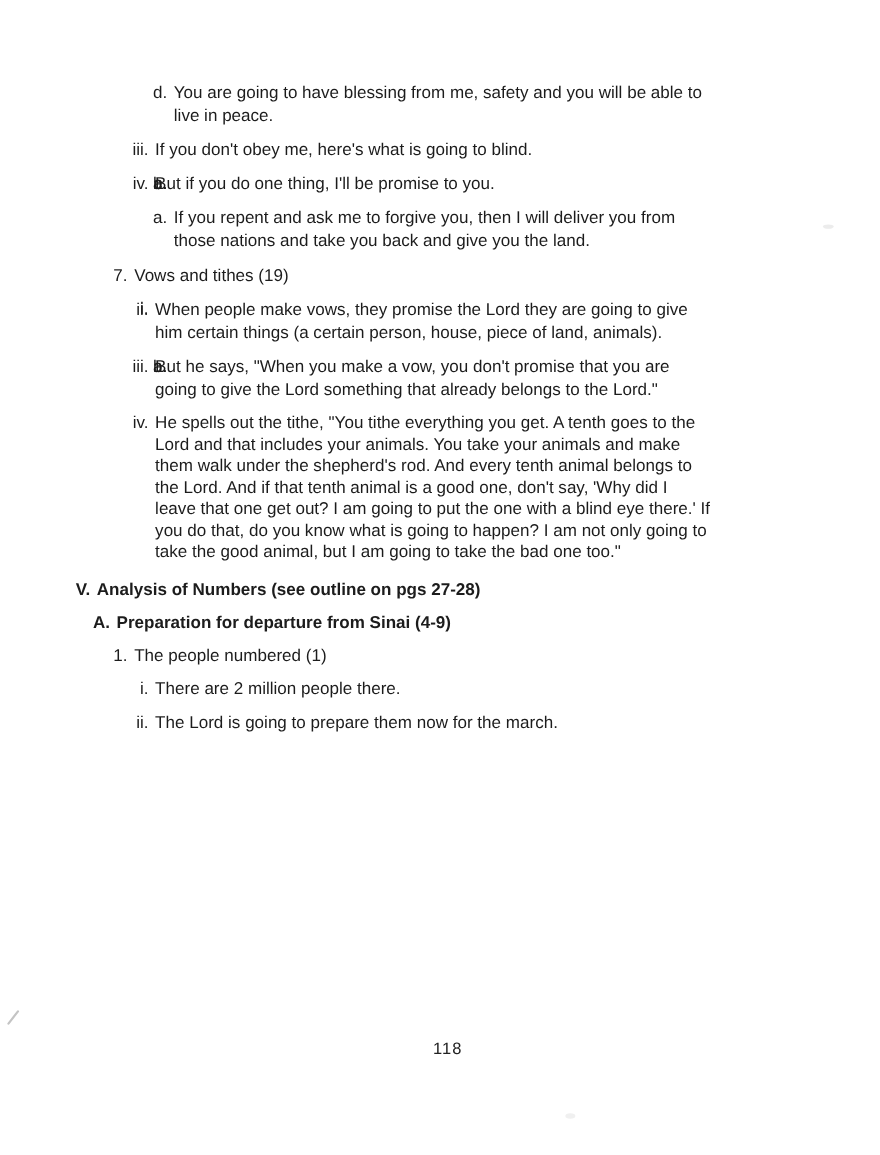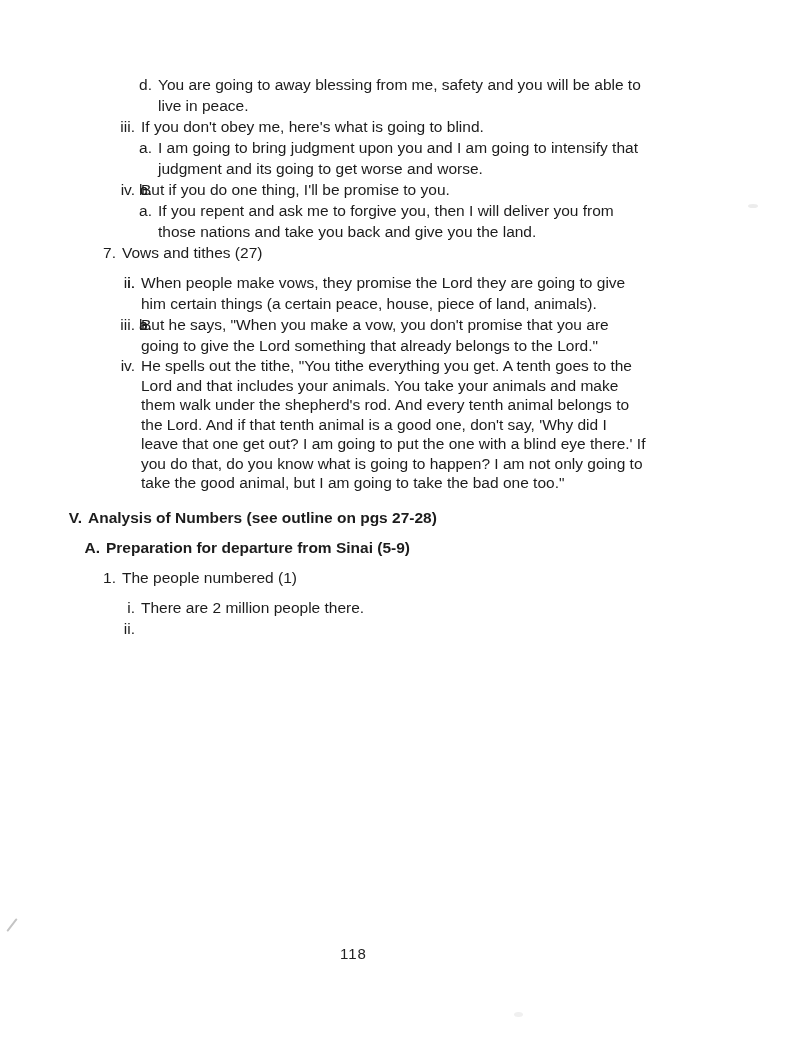--- a/index.html
+++ b/index.html
@@ -15,21 +15,21 @@
   .outline {
     position: absolute;
     top: 74px;
     left: 0;
     width: 800px;
   }
   .row {
     position: relative;
     font-size: 15.5px;
     line-height: 21px;
-    margin-top: 0;
+    margin-top: 10px;
   }
   .row .text { white-space: pre-line; width: 630px; }
   .row .marker {
     position: absolute;
     top: 0;
     left: 0;
     text-align: right;
   }
   
   .lv-section { padding-left: 88px;  font-weight: bold; }
@@ -43,22 +43,23 @@
   .lv-letter  { padding-left: 158px; }
   .lv-letter .marker { width: 152px; }
 
   .mt-big { margin-top: 9px; }
   .mt-section { margin-top: 14px; }
   .tight { line-height: 19.5px; }
 
   .page-number {
     position: absolute;
     top: 945px;
-    left: 340px;
+    left: 357px;
     width: 100px;
+    text-align: center;
     font-size: 15px;
     letter-spacing: 1px;
     color: #222;
   }
   
   .scan-mark-1 {
     position: absolute;
     left: 11px; top: 917px;
     width: 2px; height: 16px;
     background: #c4c4c4;
@@ -80,33 +81,31 @@
     border-radius: 50%;
   }
 </style>
 </head>
 <body>
 
 <div class="page">
   <div class="outline" id="outline">
   <div class="row lv-letter" style="margin-top: 0px;">
     <span class="marker">d.</span>
-    <div class="text">You are going to away blessing from me, safety and you will be able to
+    <div class="text">You are going to have blessing from me, safety and you will be able to
 live in peace.</div>
   </div>
 
   <div class="row lv-roman">
     <span class="marker">iii.</span>
     <div class="text">If you don't obey me, here's what is going to blind.</div>
   </div>
 
   <div class="row lv-letter">
     <span class="marker">a.</span>
-    <div class="text">I am going to bring judgment upon you and I am going to intensify that
-judgment and its going to get worse and worse.</div>
   </div>
 
   <div class="row lv-letter">
     <span class="marker">b.</span>
   </div>
 
   <div class="row lv-letter">
     <span class="marker">c.</span>
   </div>
 
@@ -116,31 +115,31 @@
   </div>
 
   <div class="row lv-letter">
     <span class="marker">a.</span>
     <div class="text">If you repent and ask me to forgive you, then I will deliver you from
 those nations and take you back and give you the land.</div>
   </div>
 
   <div class="row lv-num">
     <span class="marker">7.</span>
-    <div class="text">Vows and tithes (27)</div>
+    <div class="text">Vows and tithes (19)</div>
   </div>
 
   <div class="row lv-roman mt-big">
     <span class="marker">i.</span>
   </div>
 
   <div class="row lv-roman">
     <span class="marker">ii.</span>
     <div class="text">When people make vows, they promise the Lord they are going to give
-him certain things (a certain peace, house, piece of land, animals).</div>
+him certain things (a certain person, house, piece of land, animals).</div>
   </div>
 
   <div class="row lv-letter">
     <span class="marker">a.</span>
   </div>
 
   <div class="row lv-letter">
     <span class="marker">b.</span>
   </div>
 
@@ -161,35 +160,36 @@
 take the good animal, but I am going to take the bad one too."</div>
   </div>
 
   <div class="row lv-section mt-section">
     <span class="marker">V.</span>
     <div class="text">Analysis of Numbers (see outline on pgs 27-28)</div>
   </div>
 
   <div class="row lv-sub mt-big">
     <span class="marker">A.</span>
-    <div class="text">Preparation for departure from Sinai (5-9)</div>
+    <div class="text">Preparation for departure from Sinai (4-9)</div>
   </div>
 
   <div class="row lv-num mt-big">
     <span class="marker">1.</span>
     <div class="text">The people numbered (1)</div>
   </div>
 
   <div class="row lv-roman mt-big">
     <span class="marker">i.</span>
     <div class="text">There are 2 million people there.</div>
   </div>
 
   <div class="row lv-roman">
     <span class="marker">ii.</span>
+    <div class="text">The Lord is going to prepare them now for the march.</div>
   </div>
 </div>
 
   <div class="page-number">118</div>
 
   <div class="scan-mark-1"></div>
   <div class="scan-mark-2"></div>
   <div class="scan-mark-3"></div>
 </div>
 

